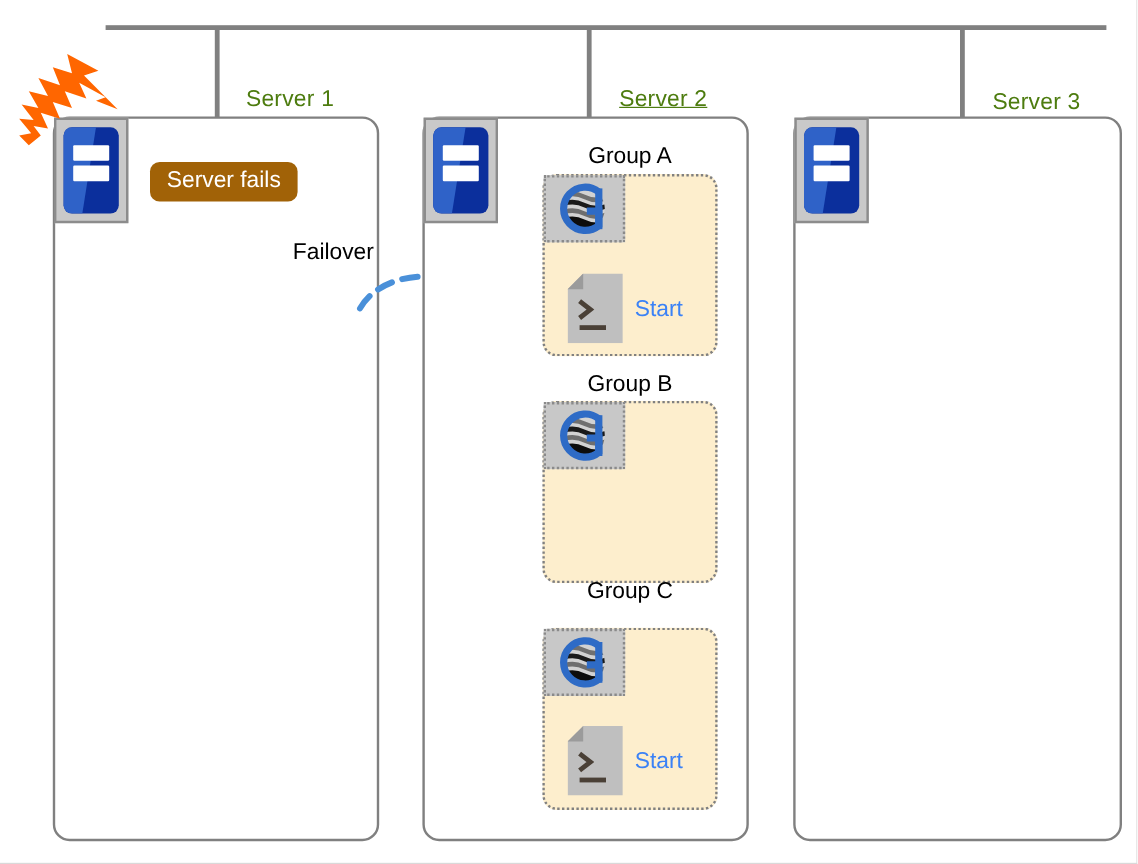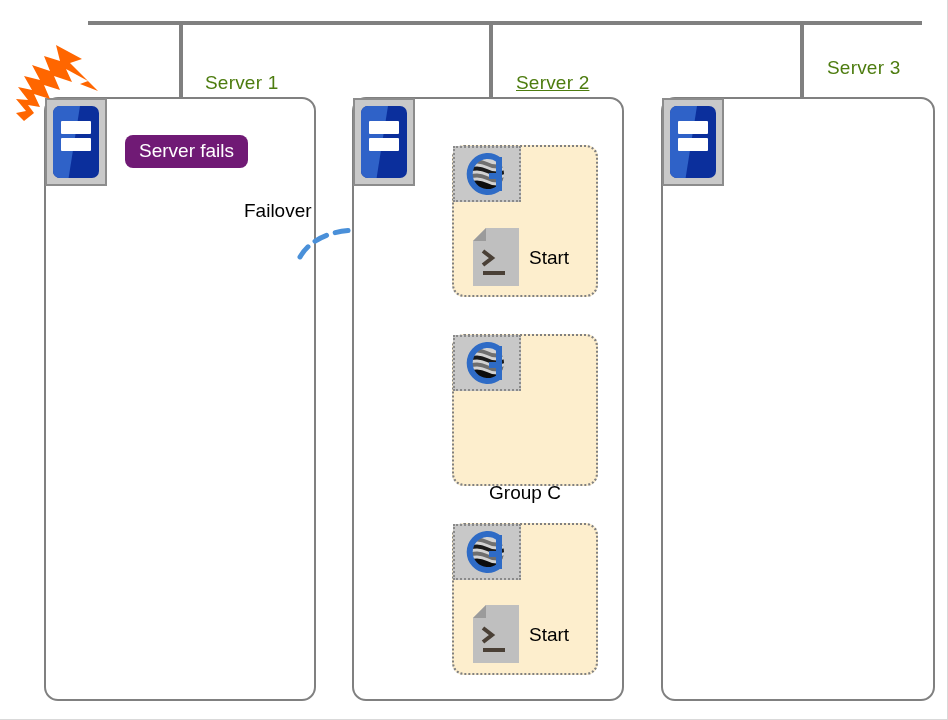--- a/index.html
+++ b/index.html
@@ -112,21 +112,21 @@
     position: absolute;
     left: 10px;
     top: 43px;
     width: 96px;
     height: 80px;
   }
 
   
   .badge {
     position: absolute;
-    background: #701a75;
+    background: #a16207;
     color: #ffffff;
     font-size: 19px;
     border-radius: 8px;
     padding: 6px 14px 8px 14px;
     white-space: nowrap;
     line-height: 1;
   }
 
   
   .failover-label {
@@ -172,21 +172,21 @@
 
   
   .script-icon {
     position: absolute;
     width: 46px;
     height: 58px;
   }
   .script-label {
     position: absolute;
     font-size: 19px;
-    color: #000000;
+    color: #3b82f6;
     white-space: nowrap;
   }
 </style>
 </head>
 <body>
 
 <div id="canvas">
 
   <div class="page-edge-right"></div>
   <div class="page-edge-bottom"></div>
@@ -228,20 +228,21 @@
   <div class="server-box" style="left:352px; top:97px; width:272px; height:604px;"></div>
   <div class="server-label" style="left:516px; top:72px;text-decoration:underline;">Server 2</div>
 
   <div class="server-icon" style="left:353px; top:98px;">
     <div class="body">
       <div class="bar b1"></div>
       <div class="bar b2"></div>
     </div>
   </div>
 
+  <div class="group-label" style="left:452px; top:120px; width:146px;">Group A</div>
   <div class="group-box" style="left:452px; top:145px; width:146px; height:152px;"></div>
   <div class="g-icon" style="left:453px; top:146px;">
     <svg width="64" height="52" viewBox="0 0 64 52">
       <defs>
         <clipPath id="sphA">
             <circle cx="32" cy="26" r="17"></circle>
           </clipPath>
       </defs>
       <circle cx="32" cy="26" r="17" fill="#d2d2d2"></circle>
       <g clip-path="url(#sphA)">
@@ -257,20 +258,21 @@
   <div class="script-icon" style="left:473px; top:228px;">
     <svg width="46" height="58" viewBox="0 0 46 58">
       <path d="M13,0 L46,0 L46,58 L0,58 L0,13 Z" fill="#bfbfbf"></path>
       <path d="M13,0 L13,13 L0,13 Z" fill="#9b9b9b"></path>
       <path d="M10,23 L19,30 L10,37" fill="none" stroke="#4a4036" stroke-width="4" stroke-linecap="butt" stroke-linejoin="miter"></path>
       <rect x="10" y="43" width="22" height="4" fill="#4a4036"></rect>
     </svg>
   </div>
   <div class="script-label" style="left:529px; top:247px;">Start</div>
 
+  <div class="group-label" style="left:452px; top:310px; width:146px;">Group B</div>
   <div class="group-box" style="left:452px; top:334px; width:146px; height:152px;"></div>
   <div class="g-icon" style="left:453px; top:335px;">
     <svg width="64" height="52" viewBox="0 0 64 52">
       <defs>
         <clipPath id="sphB">
             <circle cx="32" cy="26" r="17"></circle>
           </clipPath>
       </defs>
       <circle cx="32" cy="26" r="17" fill="#d2d2d2"></circle>
       <g clip-path="url(#sphB)">
@@ -308,21 +310,21 @@
     <svg width="46" height="58" viewBox="0 0 46 58">
       <path d="M13,0 L46,0 L46,58 L0,58 L0,13 Z" fill="#bfbfbf"></path>
       <path d="M13,0 L13,13 L0,13 Z" fill="#9b9b9b"></path>
       <path d="M10,23 L19,30 L10,37" fill="none" stroke="#4a4036" stroke-width="4" stroke-linecap="butt" stroke-linejoin="miter"></path>
       <rect x="10" y="43" width="22" height="4" fill="#4a4036"></rect>
     </svg>
   </div>
   <div class="script-label" style="left:529px; top:624px;">Start</div>
 
   <div class="server-box" style="left:661px; top:97px; width:274px; height:604px;"></div>
-  <div class="server-label" style="left:827px; top:57px;">Server 3</div>
+  <div class="server-label" style="left:827px; top:75px;">Server 3</div>
 
   <div class="server-icon" style="left:662px; top:98px;">
     <div class="body">
       <div class="bar b1"></div>
       <div class="bar b2"></div>
     </div>
   </div>
 
 </div>
 

